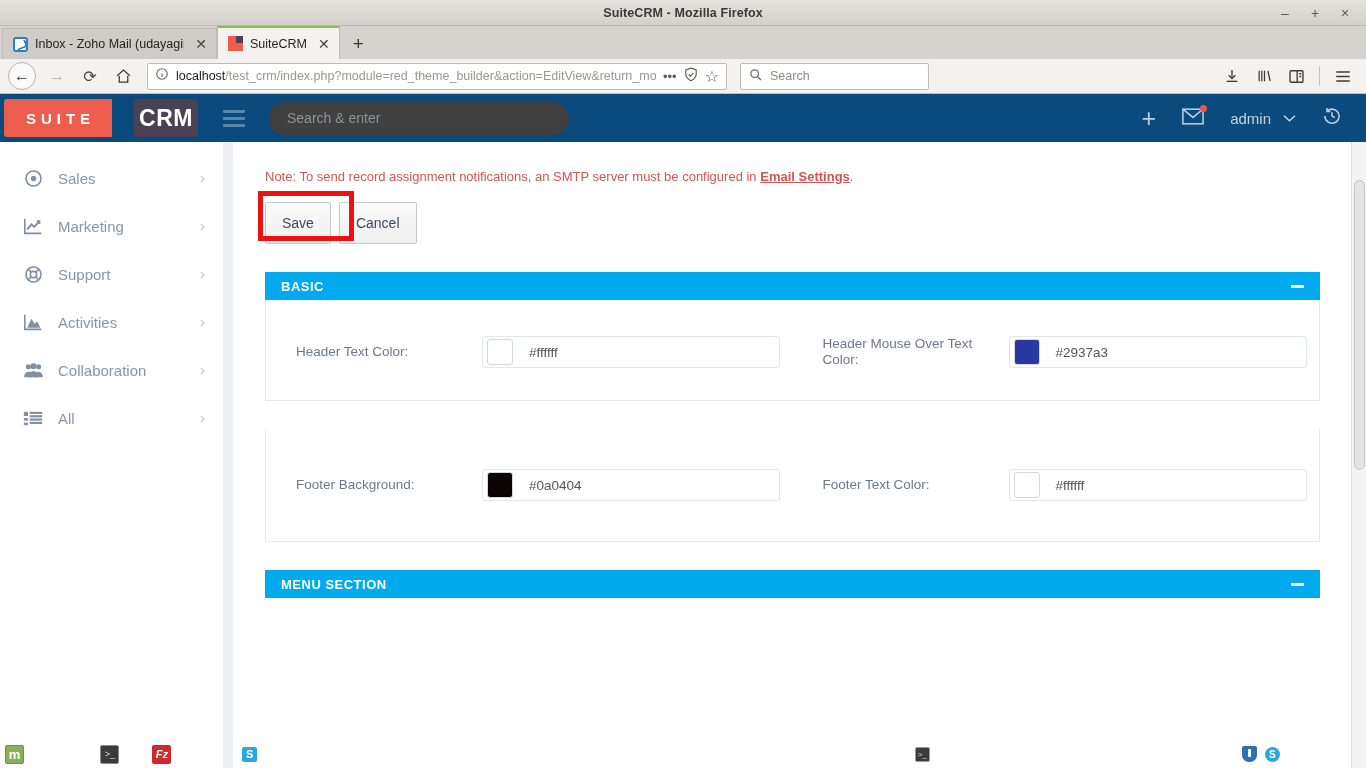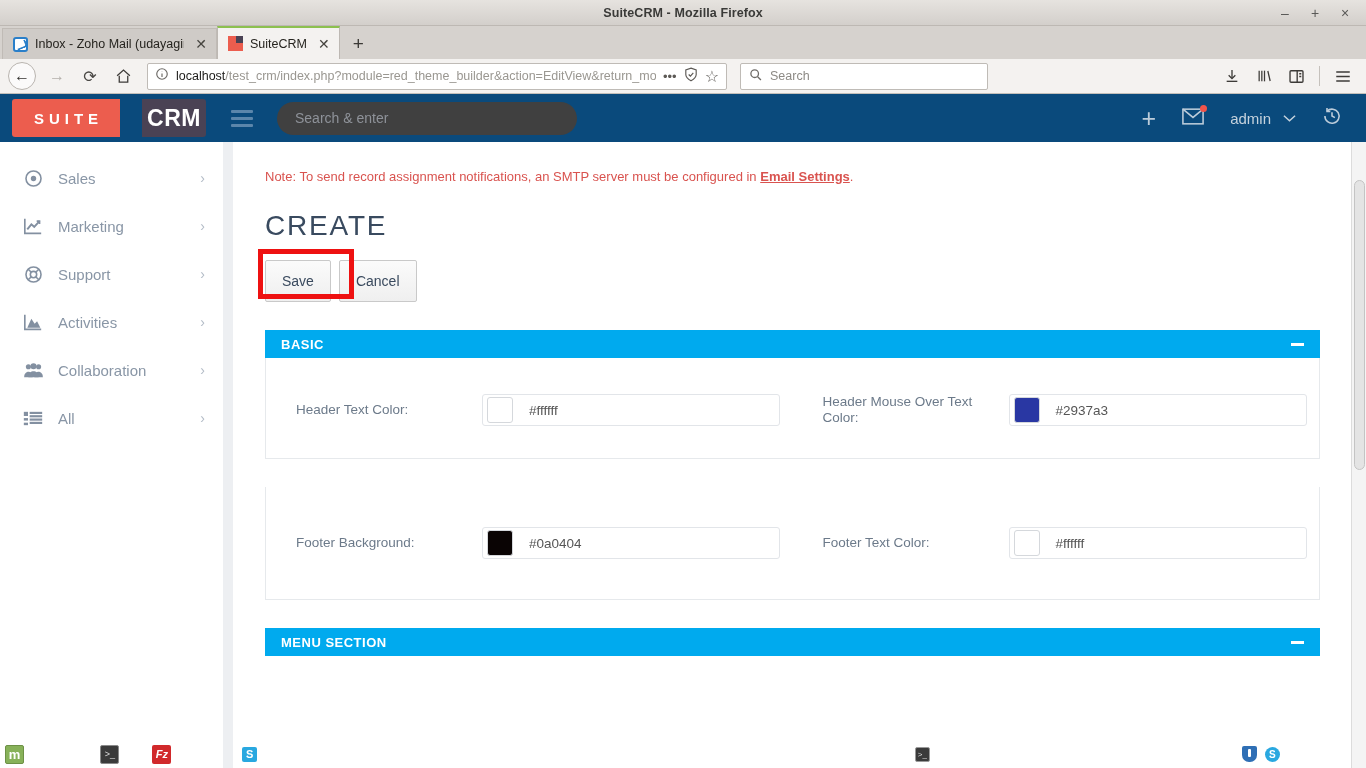--- a/index.html
+++ b/index.html
@@ -54,32 +54,32 @@
     font-size: 16px; color: #33312e; margin-right: 3px;
   }
   .urlbar {
     flex: 1; height: 27px; background: #fff; border: 1px solid #bfbbb6; border-radius: 2px;
     display: flex; align-items: center; padding: 0 7px; gap: 7px; margin: 0 6px; max-width: 580px;
   }
   .url-text { font-size: 12.5px; color: #9a9791; white-space: nowrap; overflow: hidden; flex:1; }
   .url-text b { color: #1c1b19; font-weight: normal; }
   .url-act { color: #5d5a56; font-size: 13px; }
   .searchbar {
-    width: 248px; height: 27px; background: #fff; border: 1px solid #bfbbb6; border-radius: 2px;
+    width: 189px; height: 27px; background: #fff; border: 1px solid #bfbbb6; border-radius: 2px;
     display: flex; align-items: center; padding: 0 8px; gap: 8px; margin-left: 4px;
   }
   .search-ph { font-size: 12.5px; color: #8d8a85; }
   .nav-right { margin-left: auto; display: flex; align-items: center; gap: 2px; }
   .nav-sep { width: 1px; height: 20px; background: #c5c1bc; margin: 0 6px; }
 
   
   .page { display: flex; height: 646px; background: #eef1f5; position: relative; }
 
   .crm-top {
-    height: 48px; background: #0a4a7c; display: flex; align-items: center; padding-left: 12px;
+    height: 48px; background: #0a4a7c; display: flex; align-items: center; padding-left: 4px;
     position: relative;
   }
   .logo { width: 194px; height: 38px; display: flex; border-radius: 3px; overflow: hidden; }
   .logo-l { background: #ec5d4e; flex: 0 0 108px; display: flex; align-items: center; justify-content: center;
             color: #fff; font-size: 15px; font-weight: bold; letter-spacing: 5px; padding-left: 5px;}
   .logo-r { background: #4a4254; flex: 1; display: flex; align-items: center; justify-content: center;
             color: #fff; font-size: 23px; font-weight: bold; letter-spacing: .5px; margin-left: 22px; }
   .burger { margin-left: 25px; display: flex; flex-direction: column; gap: 4px; }
   .burger span { width: 22px; height: 3px; background: #5b86ab; border-radius: 1px; }
   .crm-search {
@@ -394,21 +394,20 @@
     </div>
 
     <div class="gutter"></div>
 
     <div class="main">
 
       <div class="note">
         <span>Note: To send record assignment notifications, an SMTP server must be configured in </span><a href="#">Email Settings</a><span>.</span>
       </div>
 
-      <div class="page-title">CREATE</div>
 
       <div class="btn-row">
         <button class="btn">Save</button>
         <button class="btn">Cancel</button>
         <span class="hl-box"></span>
       </div>
 
       <div class="panel">
         <div class="panel-head">
           <span>BASIC</span>

